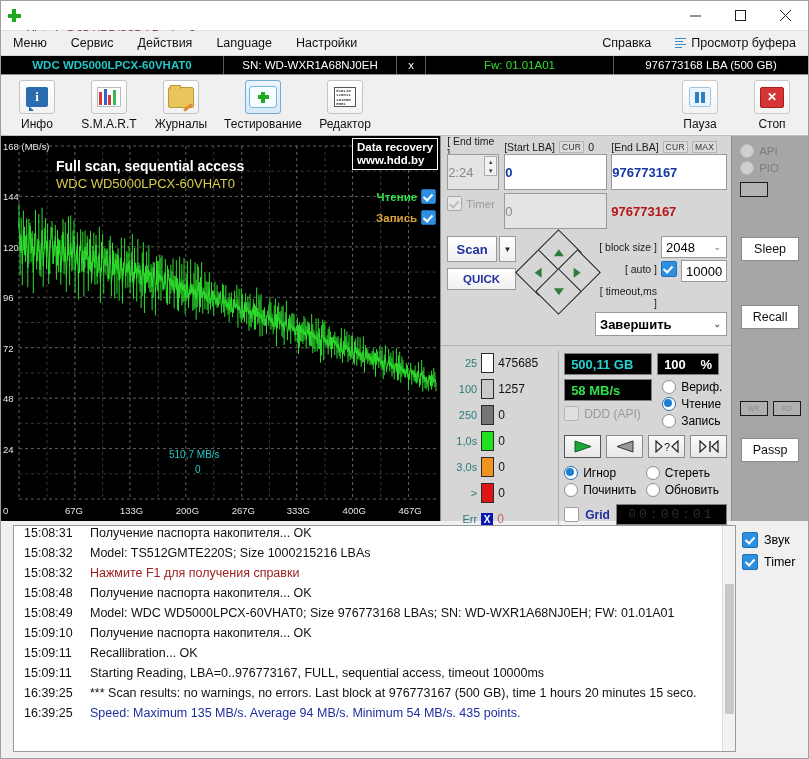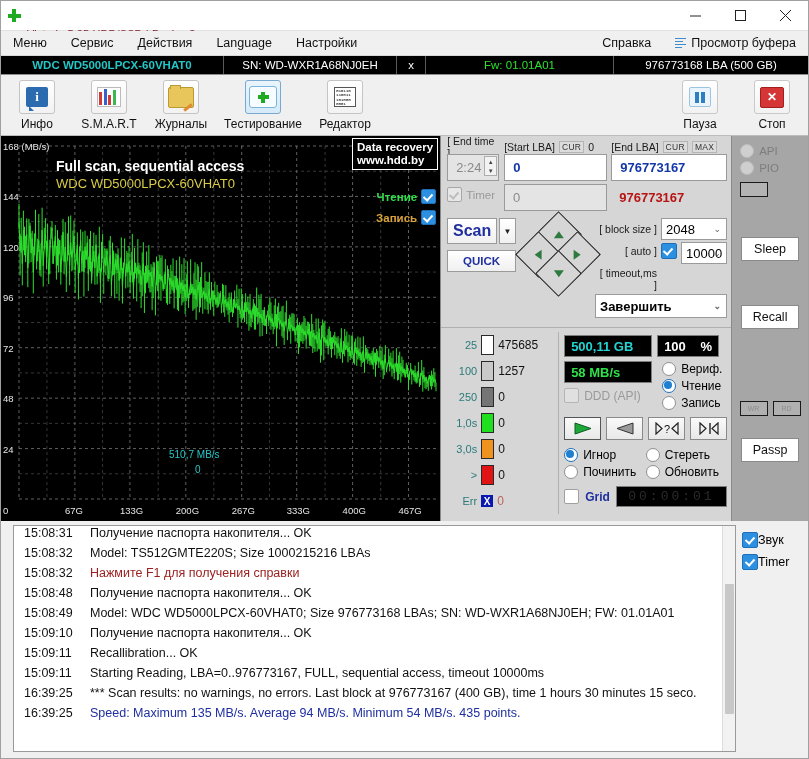--- a/index.html
+++ b/index.html
@@ -127,38 +127,38 @@
   .rw-row .cb{width:13px;height:13px;background:#2d8fe0;border:1px solid #1d6fb8;border-radius:2px;position:relative;}
   .rw-row .cb:after{content:"";position:absolute;left:3px;top:1.5px;width:4px;height:7px;border:solid #fff;border-width:0 2px 2px 0;transform:rotate(42deg);}
   .spd-note{position:absolute;color:#25c8c8;font-size:10px;text-align:center;}
 
   
   .controls{width:291px;background:#d6d6d6;position:relative;box-sizing:border-box;border-right:1px solid #8a8a8a;}
   .ctl-top{padding:4px 4px 0 6px;}
   .row1{display:flex;align-items:flex-start;gap:4px;justify-content:space-between;}
   .fld-grp{display:flex;flex-direction:column;}
   .cap{font-size:10.5px;color:#1a1a1a;height:14px;display:flex;align-items:center;}
-  .inp{background:#fff;border:1px solid #9a9a9a;height:27px;box-sizing:border-box;display:flex;align-items:center;padding:0 8px;font-size:13px;font-weight:bold;}
+  .inp{background:#fff;border:1px solid #9a9a9a;height:36px;box-sizing:border-box;display:flex;align-items:center;padding:0 0;font-size:13px;font-weight:bold;}
   .inp.dis{background:#e4e4e4;color:#8a8a8a;font-weight:normal;}
   .spin{position:relative;width:52px;}
   .spin .sp{position:absolute;right:1px;top:1px;width:11px;height:18px;border:1px solid #adadad;background:#f2f2f2;display:flex;flex-direction:column;}
   .spin .sp i{flex:1;display:flex;align-items:center;justify-content:center;font-size:6px;color:#444;}
   .cur-tag{font-size:8.5px;background:#dcdcdc;border:1px solid #b4b4b4;padding:0 2px;color:#333;letter-spacing:.3px;}
   .blue{color:#1437a8;}
   .red{color:#b81414;}
   .timer-row{display:flex;align-items:center;gap:4px;margin-top:3px;}
   .tck{width:13px;height:13px;border:1px solid #a8a8a8;background:#e7e7e7;border-radius:2px;position:relative;}
   .tck:after{content:"";position:absolute;left:3px;top:1.5px;width:4px;height:7px;border:solid #bdbdbd;border-width:0 2px 2px 0;transform:rotate(42deg);}
 
   .row2{display:flex;margin-top:7px;gap:6px;align-items:flex-start;}
   .scanwrap{display:flex;flex-direction:column;gap:6px;width:72px;}
   .scanrow{display:flex;}
   .btn{
     background:linear-gradient(#ffffff,#f0f0f0);border:1px solid #9a9a9a;
-    display:flex;align-items:center;justify-content:center;font-size:16px;font-weight:bold;
+    display:flex;align-items:center;justify-content:center;font-size:13px;font-weight:bold;
     color:#1f2fa0;height:26px;box-sizing:border-box;
   }
   .btn.scan{flex:1;}
   .btn.arrow{width:17px;margin-left:2px;font-size:8px;color:#222;}
   .btn.quick{height:22px;font-size:11.5px;}
   .dpad{width:70px;height:70px;position:relative;}
   .dpad .dq{position:absolute;width:31px;height:31px;border:1.2px solid #1a1a1a;background:#d6d6d6;display:flex;align-items:center;justify-content:center;}
   .tri{width:0;height:0;}
   .fields{flex:1;}
   .fr{display:flex;align-items:center;gap:4px;margin-bottom:3px;}
@@ -220,21 +220,21 @@
     position:relative;overflow:hidden;
   }
   .logrow{display:flex;align-items:baseline;height:20px;padding-left:10px;font-size:12.5px;}
   .logtime{width:66px;color:#111;flex:0 0 auto;}
   .logmsg{color:#111;white-space:nowrap;overflow:hidden;}
   .logmsg.red{color:#9b2020;}
   .logmsg.blue{color:#1f2fa0;}
   .scrollbar{position:absolute;right:0;top:0;width:12px;height:100%;background:#f2f2f2;border-left:1px solid #dcdcdc;}
   .scroll-thumb{position:absolute;right:1px;top:58px;width:9px;height:130px;background:#c8c8c8;border-radius:1px;}
   .logside{width:72px;padding:8px 0 0 6px;box-sizing:border-box;background:#f0f0f0;}
-  .lcb{display:flex;align-items:center;height:22px;font-size:12.5px;}
+  .lcb{display:flex;align-items:center;gap:6px;height:22px;font-size:12.5px;}
   .lcb .cb{width:14px;height:14px;background:#2d8fe0;border:1px solid #1d6fb8;border-radius:2px;position:relative;}
   .lcb .cb:after{content:"";position:absolute;left:3.5px;top:2px;width:4px;height:7px;border:solid #fff;border-width:0 2px 2px 0;transform:rotate(42deg);}
 </style>
 </head>
 <body>
 
 <div class="app">
 
   <div class="titlebar">
     <div class="title-ico">
@@ -1084,21 +1084,21 @@
           <div class="logrow">
             <span class="logtime">15:09:11</span>
             <span class="logmsg">Recallibration... OK</span>
           </div>
           <div class="logrow">
             <span class="logtime">15:09:11</span>
             <span class="logmsg">Starting Reading, LBA=0..976773167, FULL, sequential access, timeout 10000ms</span>
           </div>
           <div class="logrow">
             <span class="logtime">16:39:25</span>
-            <span class="logmsg">*** Scan results: no warnings, no errors. Last block at 976773167 (400 GB), time 1 hours 30 minutes 15 seco.</span>
+            <span class="logmsg">*** Scan results: no warnings, no errors. Last block at 976773167 (500 GB), time 1 hours 20 minutes 15 seco.</span>
           </div>
           <div class="logrow">
             <span class="logtime">16:39:25</span>
             <span class="logmsg blue">Speed: Maximum 135 MB/s. Average 94 MB/s. Minimum 54 MB/s. 435 points.</span>
           </div>
         </div>
       <div class="scrollbar">
         <div class="scroll-thumb"></div>
       </div>
     </div>

